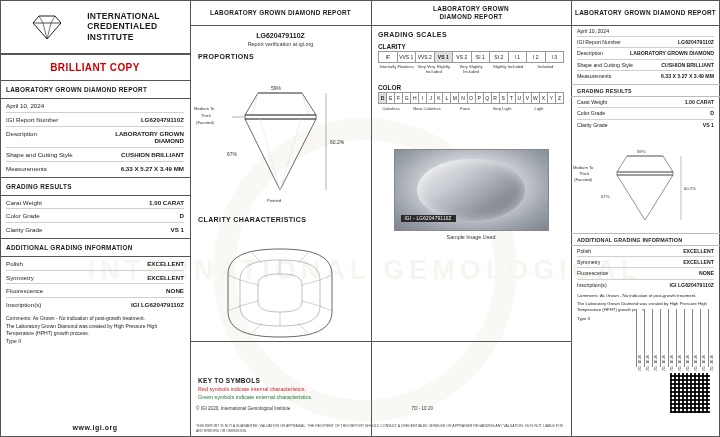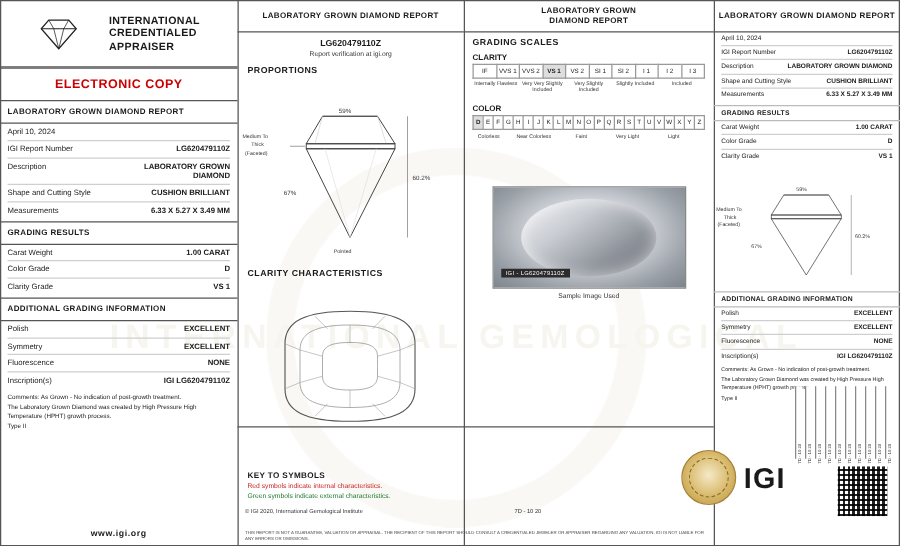--- a/index.html
+++ b/index.html
@@ -211,25 +211,25 @@
           <line x1="1" y1="9" x2="29" y2="9" stroke="#222" stroke-width=".8"></line>
           <line x1="7" y1="2" x2="11" y2="9" stroke="#222" stroke-width=".6"></line>
           <line x1="23" y1="2" x2="19" y2="9" stroke="#222" stroke-width=".6"></line>
           <line x1="11" y1="9" x2="15" y2="25" stroke="#222" stroke-width=".6"></line>
           <line x1="19" y1="9" x2="15" y2="25" stroke="#222" stroke-width=".6"></line>
         </svg>
       </div>
       <div class="igi-name">
         <div>INTERNATIONAL</div>
         <div>CREDENTIALED</div>
-        <div>APPRAISER</div>
-      </div>
-    </div>
-
-    <div class="ec">ELECTRONIC COPY</div>
+        <div>INSTITUTE</div>
+      </div>
+    </div>
+
+    <div class="ec">BRILLIANT COPY</div>
     <div class="band">LABORATORY GROWN DIAMOND REPORT</div>
 
     <div class="kv">
       <div class="k">April 10, 2024</div>
       <div class="v"></div>
     </div>
     <div class="rule"></div>
 
     <div class="kv">
       <div class="k">IGI Report Number</div>
@@ -561,24 +561,20 @@
         </div>
       <div class="vb">
           <span>7D - 10 20</span>
         </div>
     </div>
 
     <div class="qr"></div>
   </div>
 
   <div class="bottom">
-    <div class="igi-big">
-      <div class="seal"></div>
-      <div class="igi-big-text">IGI</div>
-    </div>
     <div class="footnote">
       <span>© IGI 2020, International Gemological Institute</span>
       <span style="padding-left:120px;">7D - 10 20</span>
     </div>
     <div class="footnote2">THIS REPORT IS NOT A GUARANTEE, VALUATION OR APPRAISAL. THE RECIPIENT OF THIS REPORT SHOULD CONSULT A CREDENTIALED JEWELER OR APPRAISER REGARDING ANY VALUATION. IGI IS NOT LIABLE FOR ANY ERRORS OR OMISSIONS.</div>
   </div>
 
 </div>
 
 </body></html>

